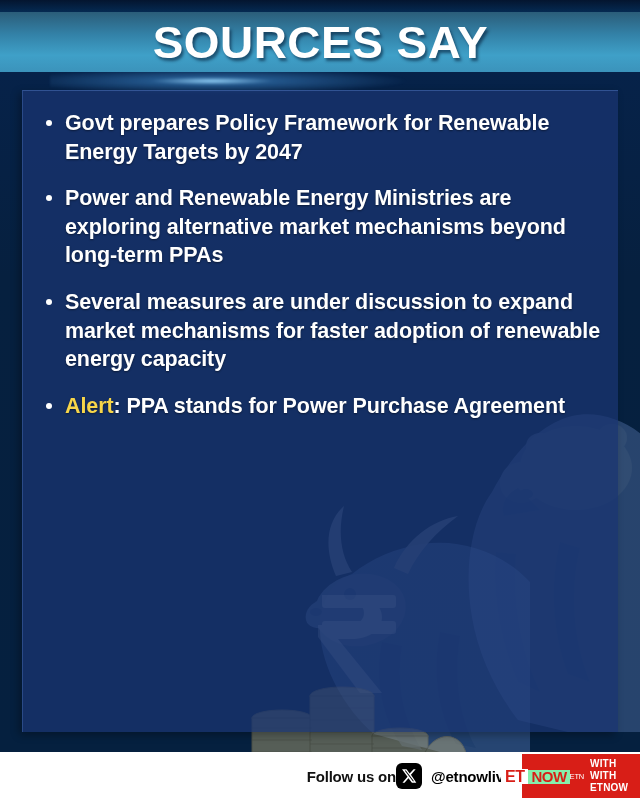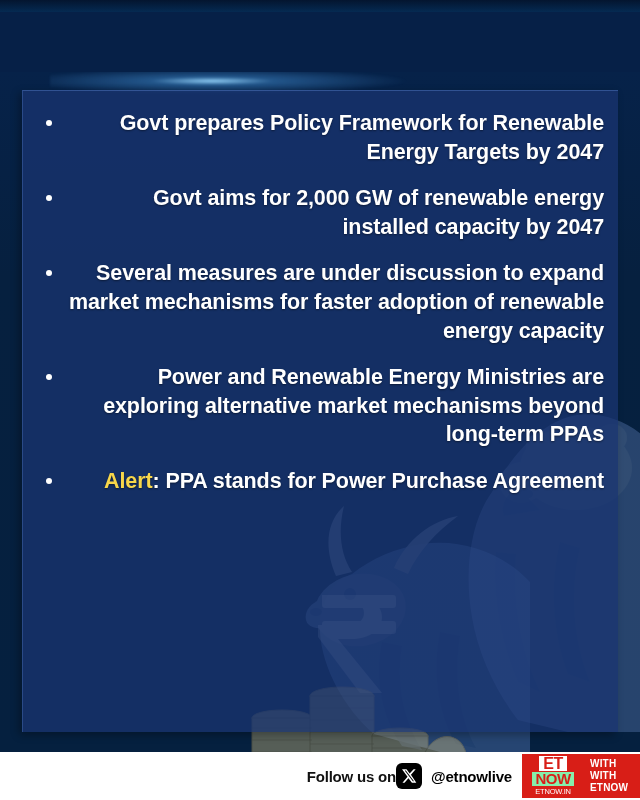--- a/index.html
+++ b/index.html
@@ -69,21 +69,21 @@
   
   .panel{
     position:absolute; left:22px; top:18px; width:596px; height:642px;
     background:rgba(26,52,114,.74);
     border-top:1px solid rgba(86,126,200,.45);
     border-left:1px solid rgba(86,126,200,.35);
     box-shadow:-3px 3px 8px rgba(0,0,0,.30);
     padding:18px 14px 0 16px;
   }
 
-  ul.bullets{ list-style:none;text-align:right; }
+  ul.bullets{ list-style:none; }
   li.bullet{
     position:relative;
     padding-left:26px;
     margin-bottom:18px;
     color:#ffffff;
     font-size:21.5px;
     font-weight:bold;
     line-height:1.33;
     letter-spacing:-0.1px;
     text-shadow:0 1px 2px rgba(0,0,0,.45);
@@ -115,21 +115,21 @@
   }
   .handle{
     font-size:15px; font-weight:bold; color:#000000; margin-right:10px;
     letter-spacing:-0.2px;
   }
   .et-logo{
     display:flex; height:44px; margin-right:0;
   }
   .et-block{
     background:#d81e17; width:62px; height:44px;
-    display:flex; flex-direction:column; align-items:center; justify-content:center;
+    display:flex; flex-direction:row; align-items:center; justify-content:center;
     padding:2px 3px;
   }
   .et-row{
     display:flex; align-items:center; justify-content:center; width:100%;
   }
   .et-word{
     background:#ffffff; color:#d81e17; font-weight:bold; font-size:16px;
     line-height:15px; padding:0 4px; letter-spacing:-0.5px;
   }
   .now-word{
@@ -147,20 +147,23 @@
   }
   .rise-line{ font-size:10px; font-weight:bold; line-height:12px; letter-spacing:.2px; }
 </style>
 </head>
 <body>
 
 <div class="poster">
 
   <div class="top-strip"></div>
 
+  <div class="header-band">
+    <div class="header-title">SOURCES SAY</div>
+  </div>
 
   <div class="below-band">
 
     <div class="glow"></div>
 
     <div class="art">
 
       <svg class="bear" viewBox="0 0 250 330">
         <g fill="#7d9fe0">
           <path d="M92 90 C70 120 64 170 72 215 C78 252 96 290 118 318 L168 330 L250 330 L250 40
@@ -251,23 +254,22 @@
               <line x1="134" y1="122" x2="190" y2="122"></line>
           </g>
         </g>
       </svg>
 
     </div>
 
     <div class="panel">
       <ul class="bullets">
         <li class="bullet">Govt prepares Policy Framework for Renewable Energy Targets by 2047</li>
-        <li class="bullet">Govt aims for 2,000 GW of renewable energy installed capacity by 2047</li>
+        <li class="bullet">Power and Renewable Energy Ministries are exploring alternative market mechanisms beyond long-term PPAs</li>
         <li class="bullet">Several measures are under discussion to expand market mechanisms for faster adoption of renewable energy capacity</li>
-        <li class="bullet">Power and Renewable Energy Ministries are exploring alternative market mechanisms beyond long-term PPAs</li>
         <li class="bullet"><span class="alert-word">Alert</span><span>: PPA stands for Power Purchase Agreement</span></li>
       </ul>
     </div>
 
   </div>
 
   <div class="footer">
     <div class="follow-text">Follow us on</div>
     <div class="x-badge">
       <svg width="16" height="16" viewBox="0 0 24 24">

